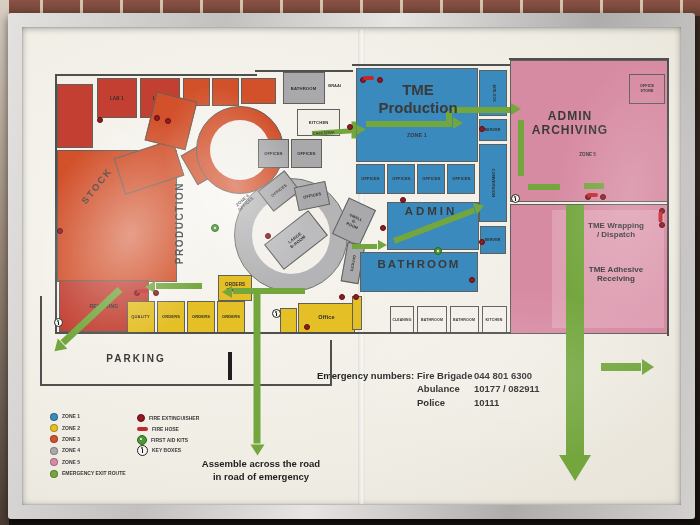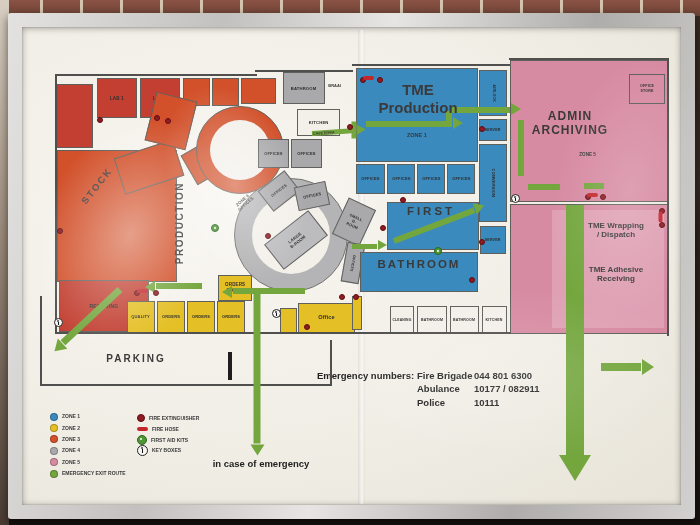--- a/index.html
+++ b/index.html
@@ -137,21 +137,22 @@
             <span>10177 / 082911</span>
           </div>
           <div class="emg-row">
             <span class="emg-name">Police</span>
             <span>10111</span>
           </div>
         </div>
     </div>
 
     <div id="assembly">
-      <div>in case of emergency</div>
+      <div>Assemble across the road</div>
+      <div>in road of emergency</div>
     </div>
 
     <div class="glare glare-a"></div>
     <div class="glare glare-b"></div>
     <div class="glare glare-c"></div>
     <div class="glare glare-d"></div>
   <div class="room" style="left: 57px; top: 150px; width: 120px; height: 132px; background: rgb(210, 81, 43);"></div>
       <div class="room" style="left: 57px; top: 84px; width: 36px; height: 64px; background: rgb(194, 63, 49);"></div>
       <div class="room" style="left: 97px; top: 78px; width: 40px; height: 40px; background: rgb(194, 63, 49);">
         <span class="rlabel" style="font-size: 9px; transform: scale(0.5);">LAB 1</span>
@@ -318,21 +319,21 @@
       <div class="arrow" style="left: 584px; top: 183px; width: 20px; height: 6px; transform-origin: left center;"></div>
       <div class="arrow" style="left: 354px; top: 118.5px; width: 17px; height: 5px; transform-origin: left center; transform: rotate(90deg);"></div>
       <div class="flabel" style="left: 62px; top: 178px; width: 70px; height: 16px; transform: rotate(-52deg);"><span style="font-size: 9.5px; letter-spacing: 2px;">STOCK</span></div>
       <div class="flabel" style="left: 130px; top: 216px; width: 100px; height: 14px; transform: rotate(-90deg);"><span style="font-size: 10px; letter-spacing: 1.5px;">PRODUCTION</span></div>
       <div class="flabel" style="left: 224px; top: 194px; width: 40px; height: 16px; transform: rotate(-42deg);"><span style="font-size: 8.8px; transform: scale(0.5);">ZONE 4
 OFFICES</span></div>
       <div class="flabel" style="left: 320px; top: 82px; width: 30px; height: 8px;"><span style="font-size: 8px; transform: scale(0.5);">BRAAI</span></div>
       <div class="flabel" style="left: 304px; top: 129px; width: 40px; height: 8px; transform: rotate(-4deg);"><span style="font-size: 7.6px; transform: scale(0.5);">CAFETERIA</span></div>
       <div class="flabel" style="left: 362px; top: 92px; width: 112px; height: 14px;"><span style="font-size: 15px; font-weight: 700;">TME Production</span></div>
       <div class="flabel" style="left: 394px; top: 131px; width: 46px; height: 9px;"><span style="font-size: 11px; transform: scale(0.5);">ZONE 1</span></div>
-      <div class="flabel" style="left: 392px; top: 205px; width: 78px; height: 14px;"><span style="font-size: 11.5px; letter-spacing: 3px;">FIRST</span></div>
+      <div class="flabel" style="left: 392px; top: 205px; width: 78px; height: 14px;"><span style="font-size: 11.5px; letter-spacing: 3px;">ADMIN</span></div>
       <div class="flabel" style="left: 366px; top: 258px; width: 106px; height: 14px;"><span style="font-size: 11.5px; letter-spacing: 2px;">BATHROOM</span></div>
       <div class="flabel" style="left: 514px; top: 108px; width: 112px; height: 30px;"><span style="font-size: 12px; letter-spacing: 1px;">ADMIN
 ARCHIVING</span></div>
       <div class="flabel" style="left: 568px; top: 150px; width: 40px; height: 8px;"><span style="font-size: 9.2px; transform: scale(0.5);">ZONE 5</span></div>
       <div class="flabel" style="left: 578px; top: 218px; width: 76px; height: 24px;"><span style="font-size: 8px;">TME Wrapping
 / Dispatch</span></div>
       <div class="flabel" style="left: 578px; top: 262px; width: 76px; height: 24px;"><span style="font-size: 8px;">TME Adhesive
 Receiving</span></div>
       <div class="flabel" style="left: 98px; top: 352px; width: 76px; height: 14px;"><span style="font-size: 10px; letter-spacing: 2px;">PARKING</span></div>
       <div class="mk mk-extinguisher" style="left: 97px; top: 117px;"></div>

